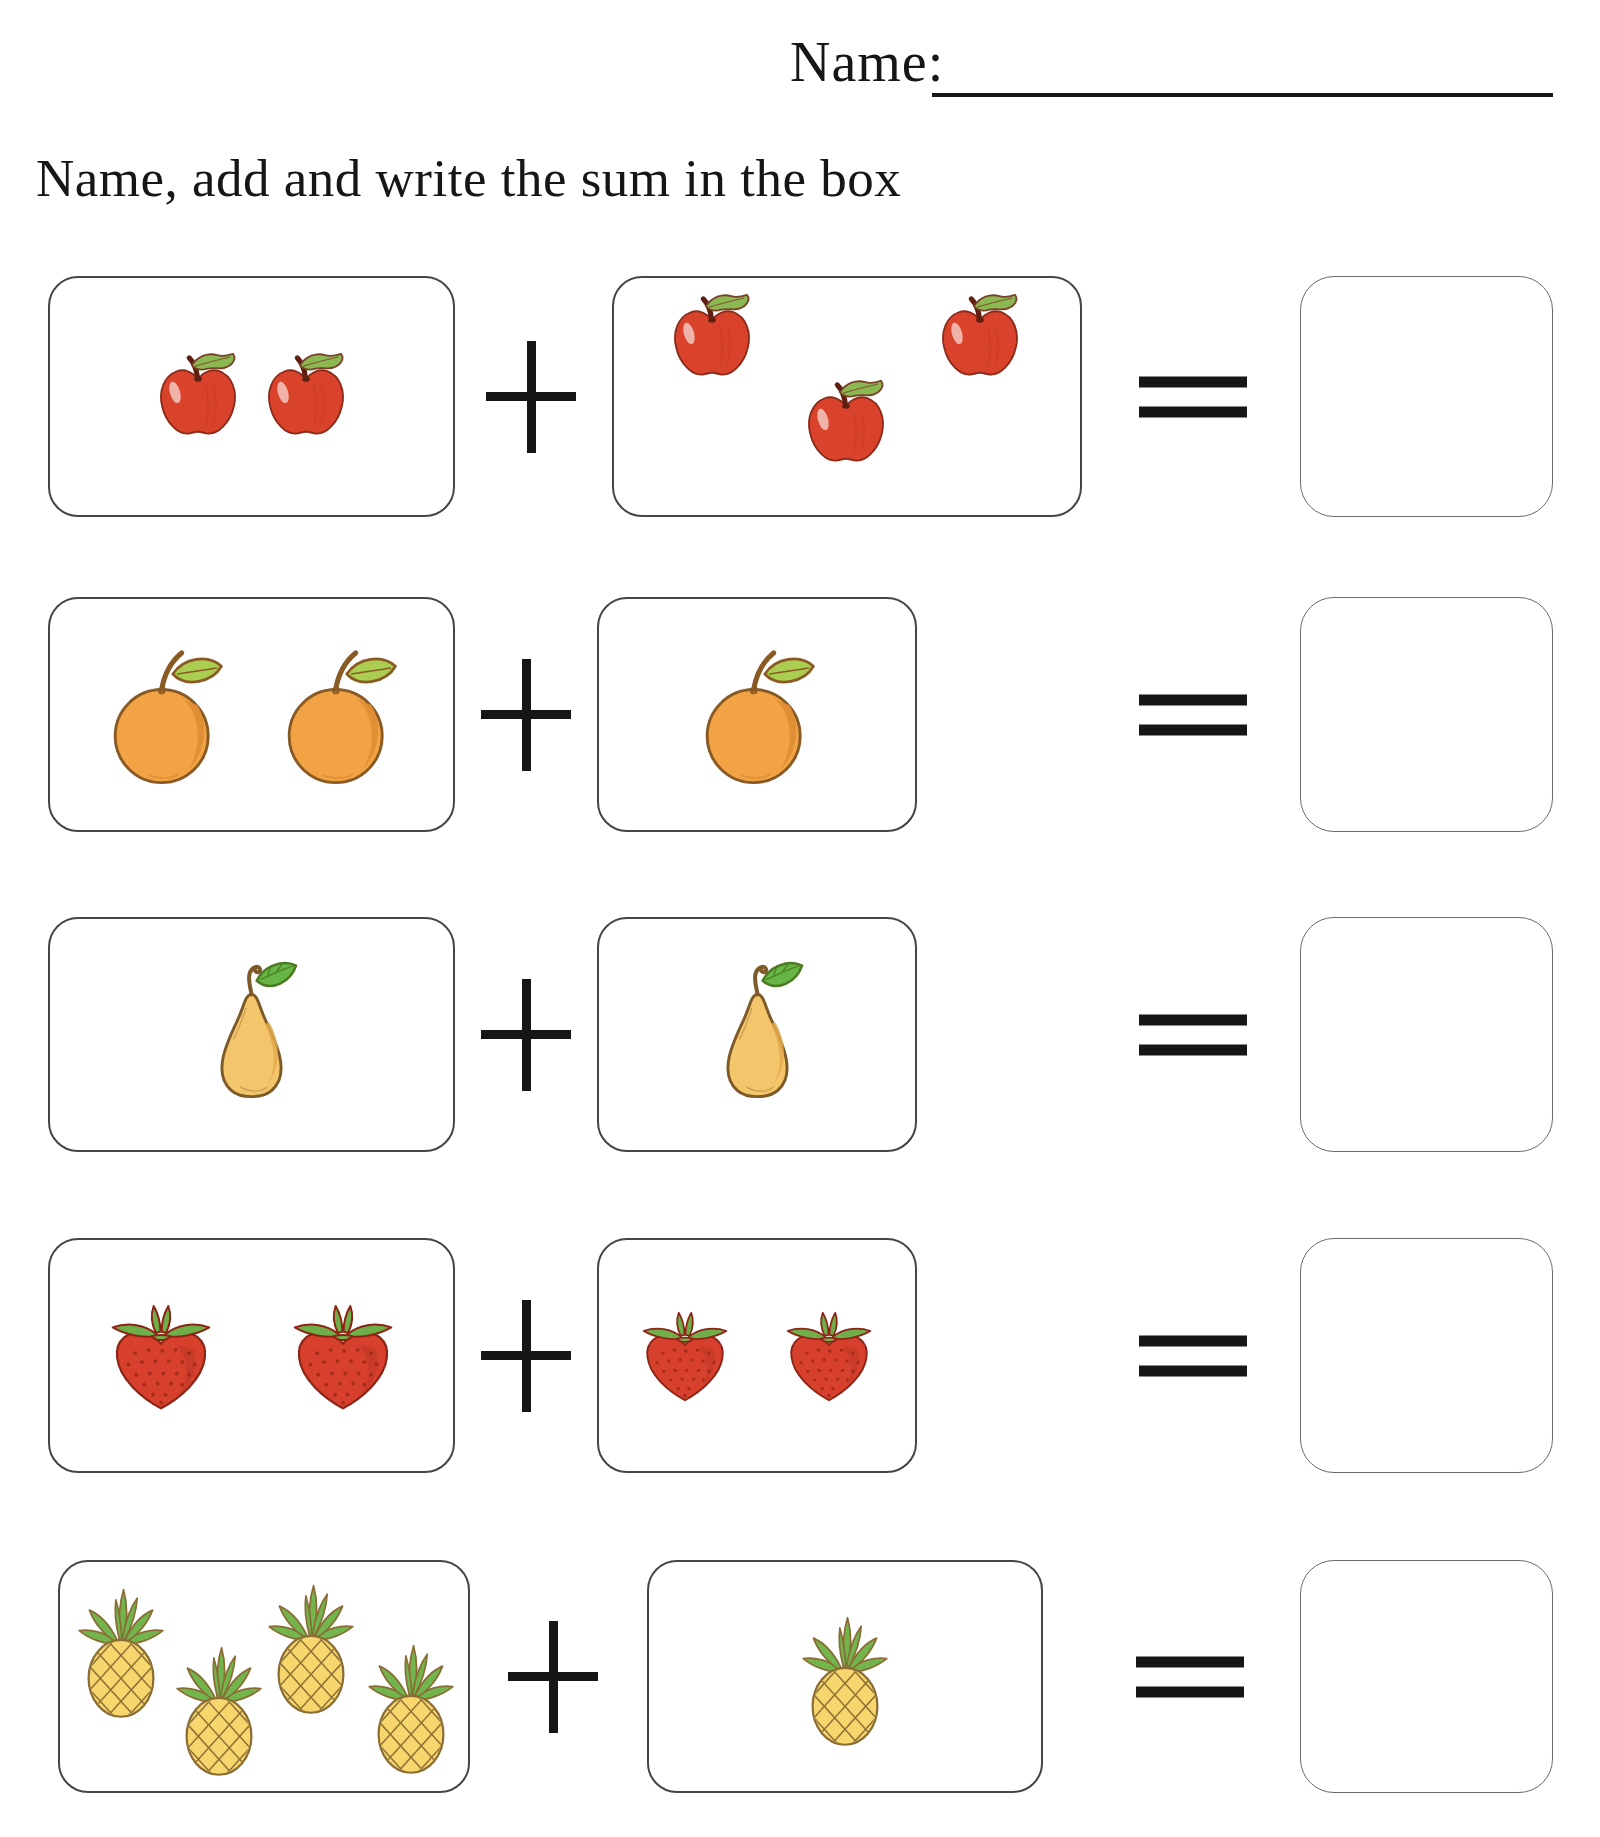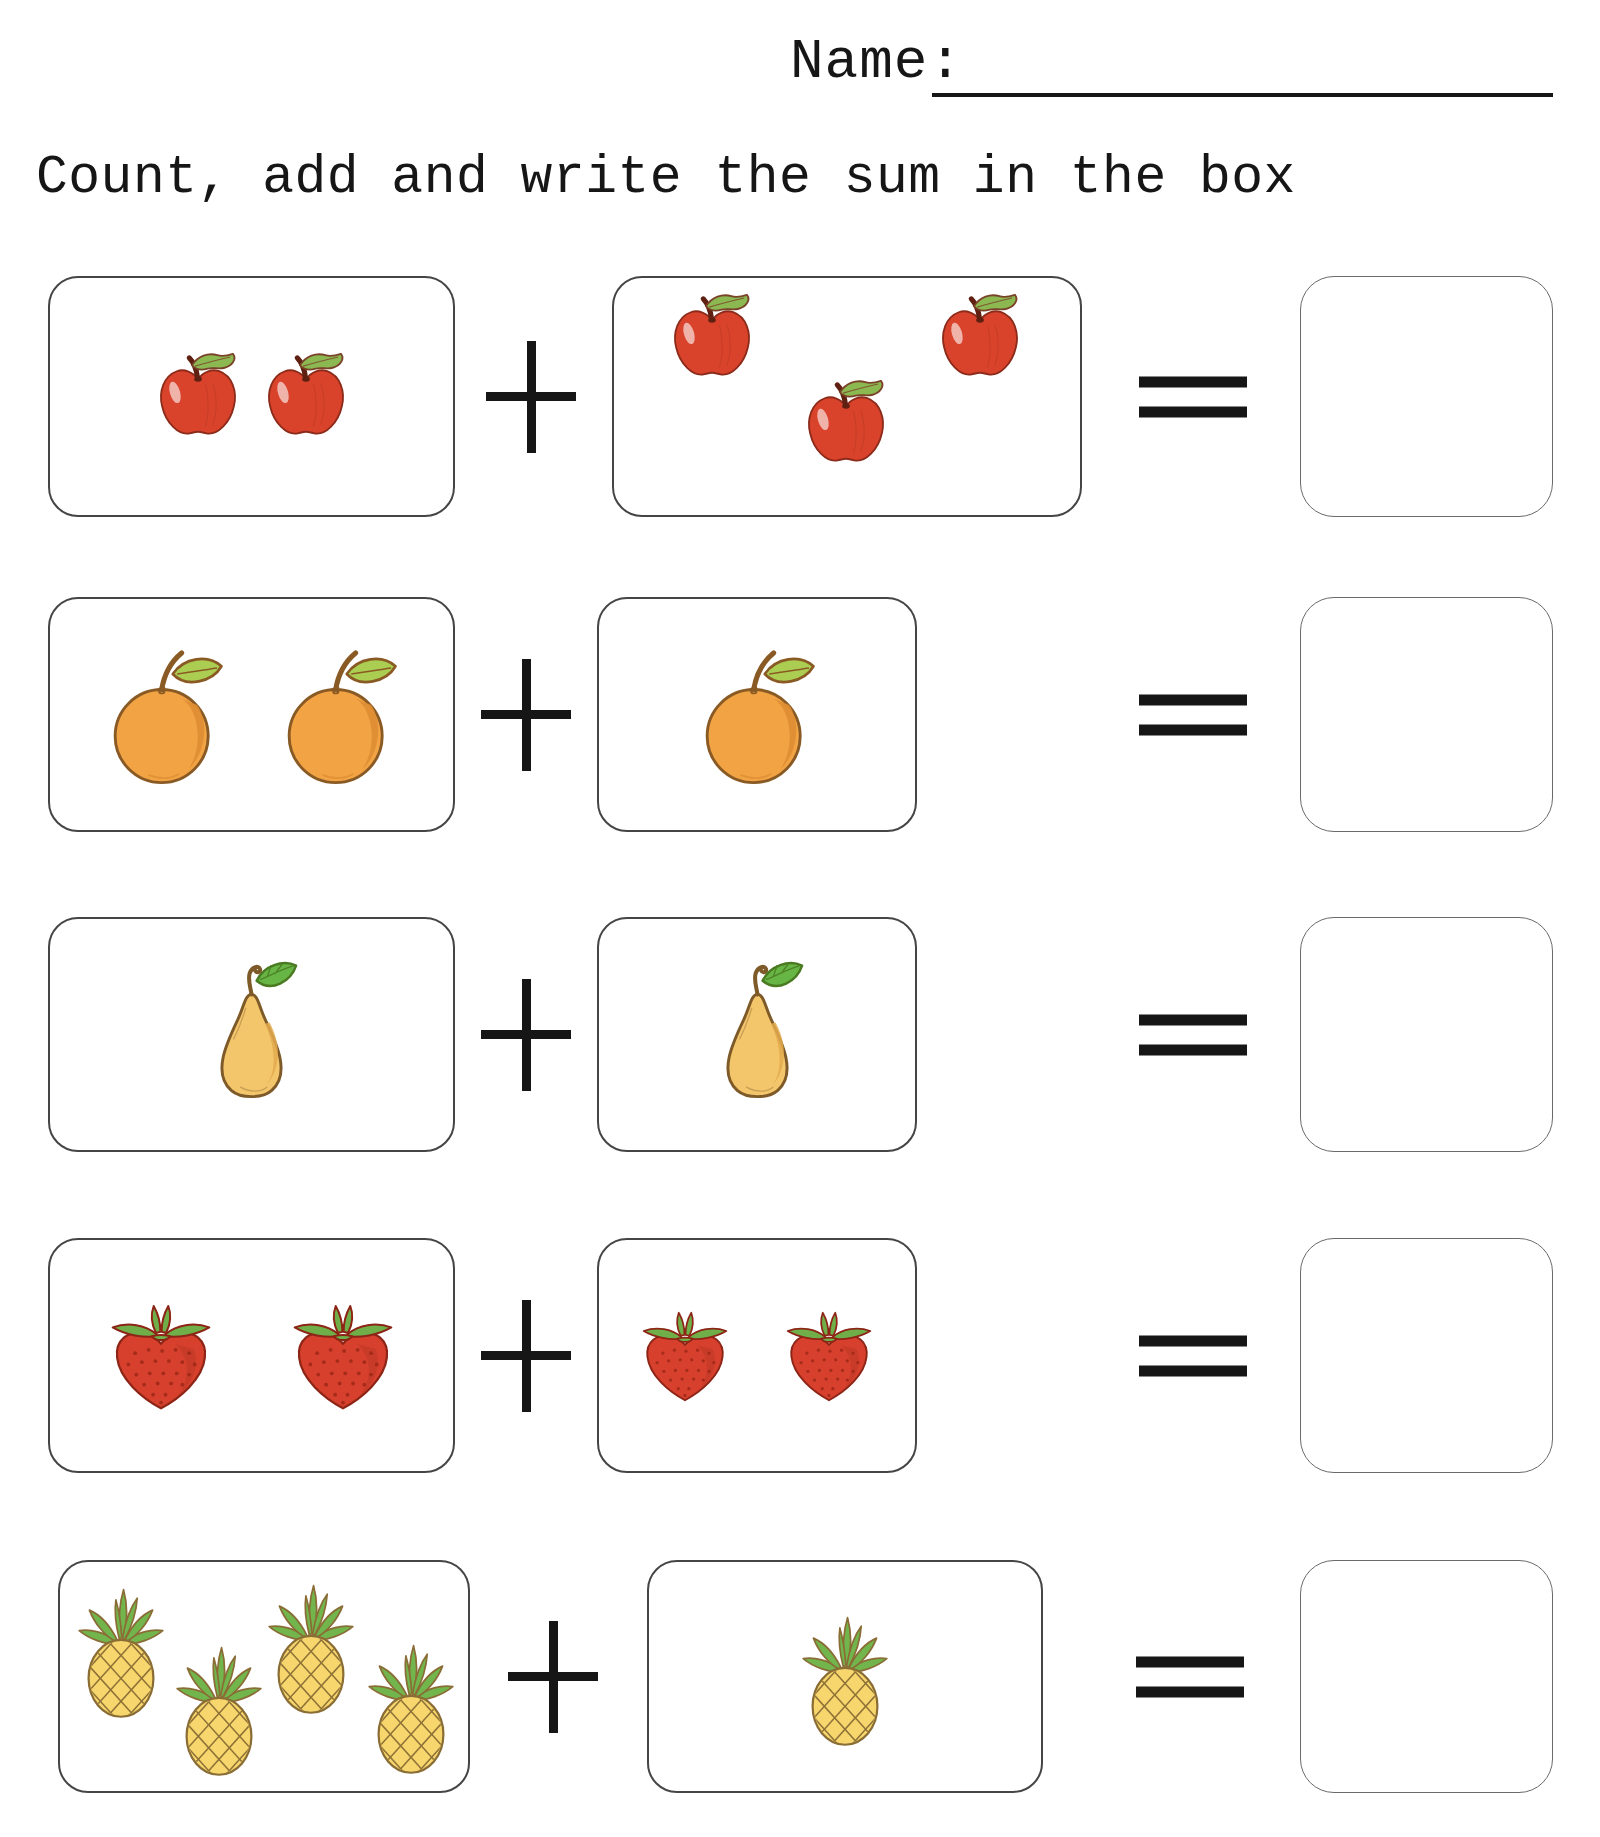--- a/index.html
+++ b/index.html
@@ -1,18 +1,18 @@
 <!DOCTYPE html>
 <html style="--ink: #161616; --box-border: #454545; --apple-body: #d9432c; --apple-outline: #8d2b1a; --apple-stem: #5f2012; --apple-leaf: #8cb852; --apple-leaf-outline: #7a4228; --orange-body: #f2a445; --orange-shade: #de8d33; --orange-outline: #8a5a24; --orange-leaf: #abce52; --pear-body: #f4c66c; --pear-shade: #e3ab4e; --pear-outline: #7d5a28; --pear-leaf: #67b544; --pear-leaf-outline: #4a7a22; --strawberry-body: #d6402d; --strawberry-dot: #9e2817; --strawberry-outline: #8d2516; --strawberry-leaf: #6fae49; --pineapple-body: #f7d76d; --pineapple-outline: #8a6d35; --pineapple-leaf: #72b54d;"><head>
 <meta charset="utf-8">
 <style>
   html,body{margin:0;padding:0;background:#ffffff;}
   .sheet{
     position:relative;width:1600px;height:1837px;background:#fff;
-    font-family:Liberation Mono, monospace;color:var(--ink,#161616);
+    font-family:Liberation Serif, serif;color:var(--ink,#161616);
     margin:0 auto;overflow:hidden;
   }
   
   .name-label{position:absolute;left:790px;top:30px;font-size:56px;font-weight:400;letter-spacing:1px;color:var(--ink);}
   .name-line{position:absolute;left:932px;top:57px;width:621px;height:36px;border-bottom:4px solid var(--ink);}
   .title{position:absolute;left:36px;top:148px;margin:0;font-size:53px;font-weight:400;letter-spacing:0.5px;color:var(--ink);}
   
   .row{position:absolute;left:0;width:1600px;}
   .r1{top:276px;height:241px}
   .r2{top:597px;height:235px}
@@ -62,21 +62,21 @@
   .defs-holder{position:absolute;width:0;height:0;overflow:hidden;}
 </style>
 </head>
 <body>
 
 <div class="sheet">
 
   <span class="name-label">Name:</span>
   <div class="name-line"></div>
 
-  <h1 class="title">Count, add and write the sum in the box</h1>
+  <h1 class="title">Name, add and write the sum in the box</h1>
 
   <div class="row r1">
     <div class="fbox box1 fruit-box arr-row">
         <svg class="fruit fruit-apple" viewBox="0 0 100 100">
           <use href="#sym-apple"></use>
         </svg>
         <svg class="fruit fruit-apple" viewBox="0 0 100 100">
           <use href="#sym-apple"></use>
         </svg>
       </div>

